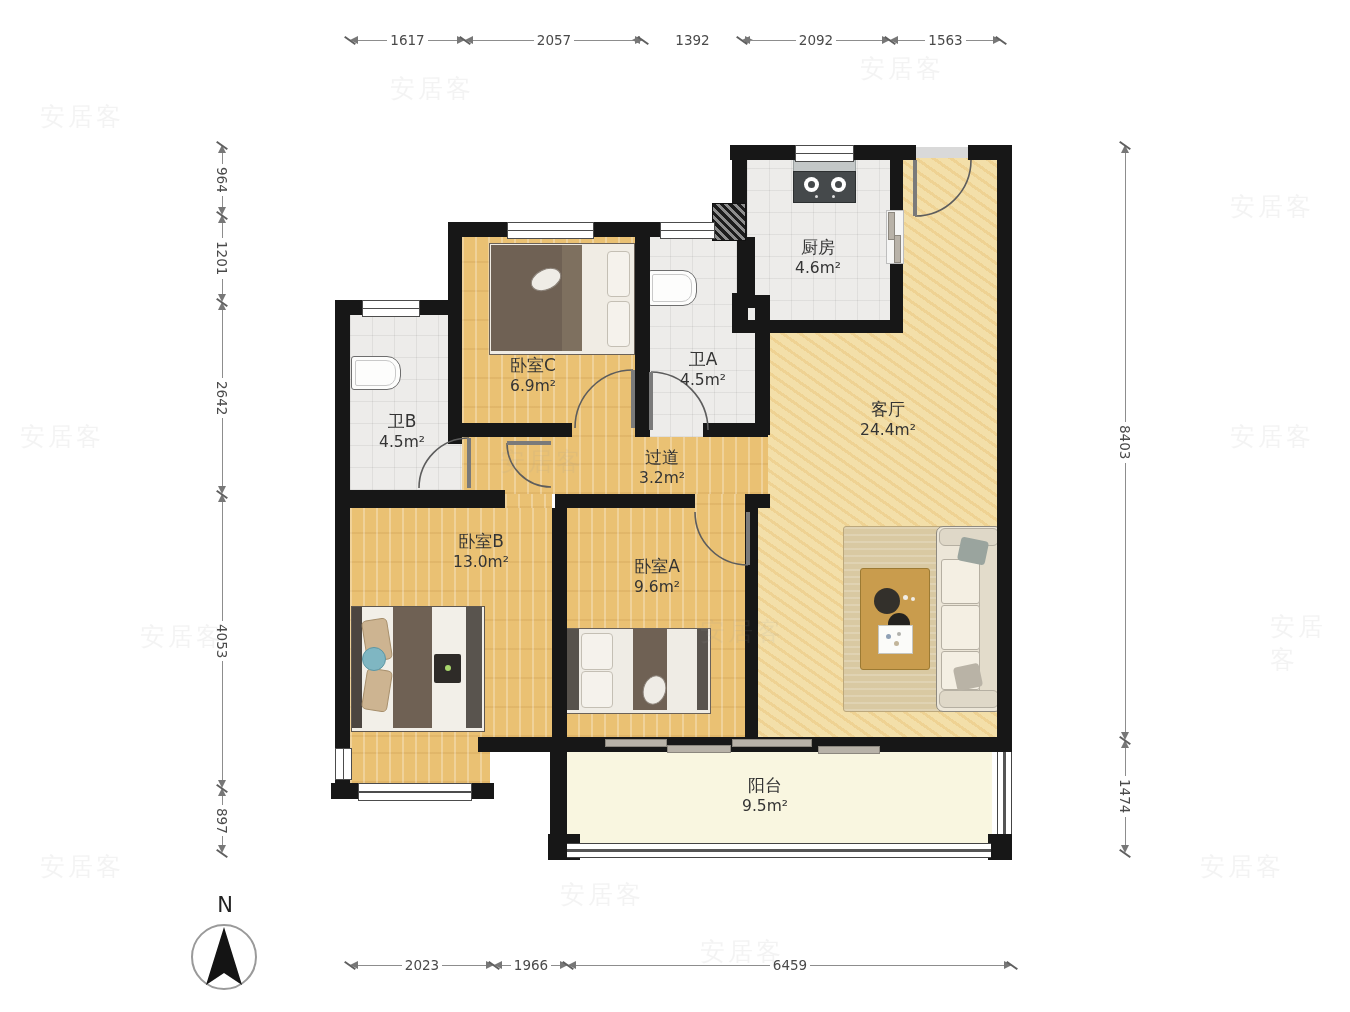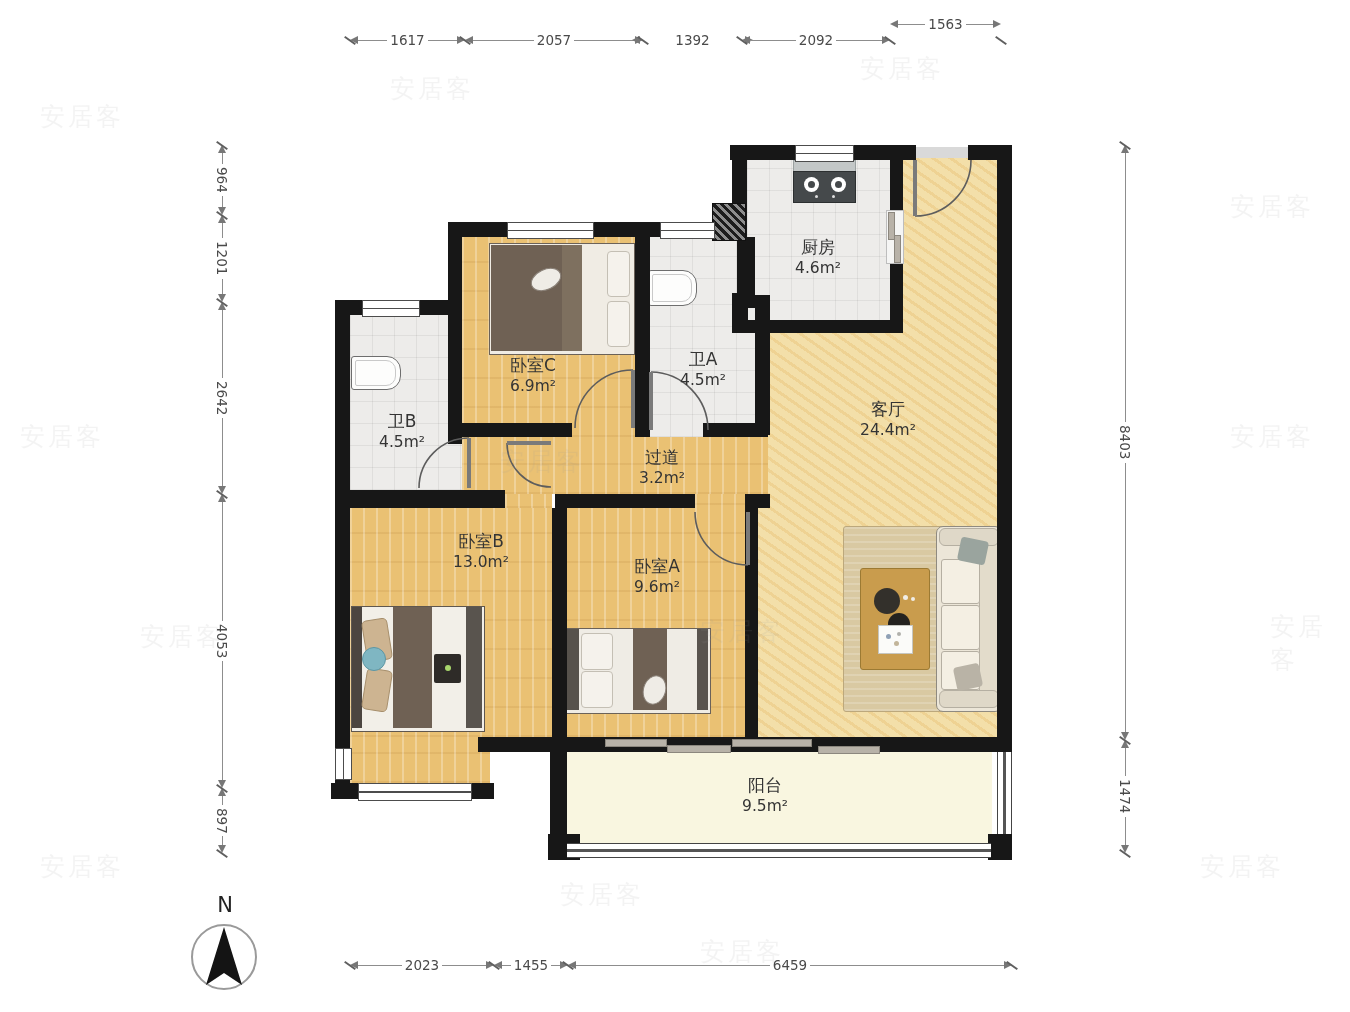--- a/index.html
+++ b/index.html
@@ -263,21 +263,21 @@
   <div class="dim h" style="left:643px;top:31px;width:99px;height:18px;gap:16px;">
     <div class="ln"></div>
     <span class="lb">1392</span>
     <div class="ln"></div>
   </div>
   <div class="dim h" style="left:742px;top:31px;width:148px;height:18px;">
     <div class="ln"></div>
     <span class="lb">2092</span>
     <div class="ln"></div>
   </div>
-  <div class="dim h" style="left:890px;top:15px;width:111px;height:18px;">
+  <div class="dim h" style="left:890px;top:31px;width:111px;height:18px;">
     <div class="ln"></div>
     <span class="lb">1563</span>
     <div class="ln"></div>
   </div>
 
   <div class="dim v" style="left:212px;top:145px;width:20px;height:70px;">
     <div class="ln"></div>
     <span class="lb">964</span>
     <div class="ln"></div>
   </div>
@@ -313,21 +313,21 @@
     <div class="ln"></div>
   </div>
 
   <div class="dim h" style="left:350px;top:956px;width:144px;height:18px;">
     <div class="ln"></div>
     <span class="lb">2023</span>
     <div class="ln"></div>
   </div>
   <div class="dim h" style="left:494px;top:956px;width:74px;height:18px;">
     <div class="ln"></div>
-    <span class="lb">1455</span>
+    <span class="lb">1966</span>
     <div class="ln"></div>
   </div>
   <div class="dim h" style="left:568px;top:956px;width:444px;height:18px;">
     <div class="ln"></div>
     <span class="lb">6459</span>
     <div class="ln"></div>
   </div>
 
   <div class="tick" style="left:349px;top:34px;"></div>
   <div class="tick" style="left:464px;top:34px;"></div>

